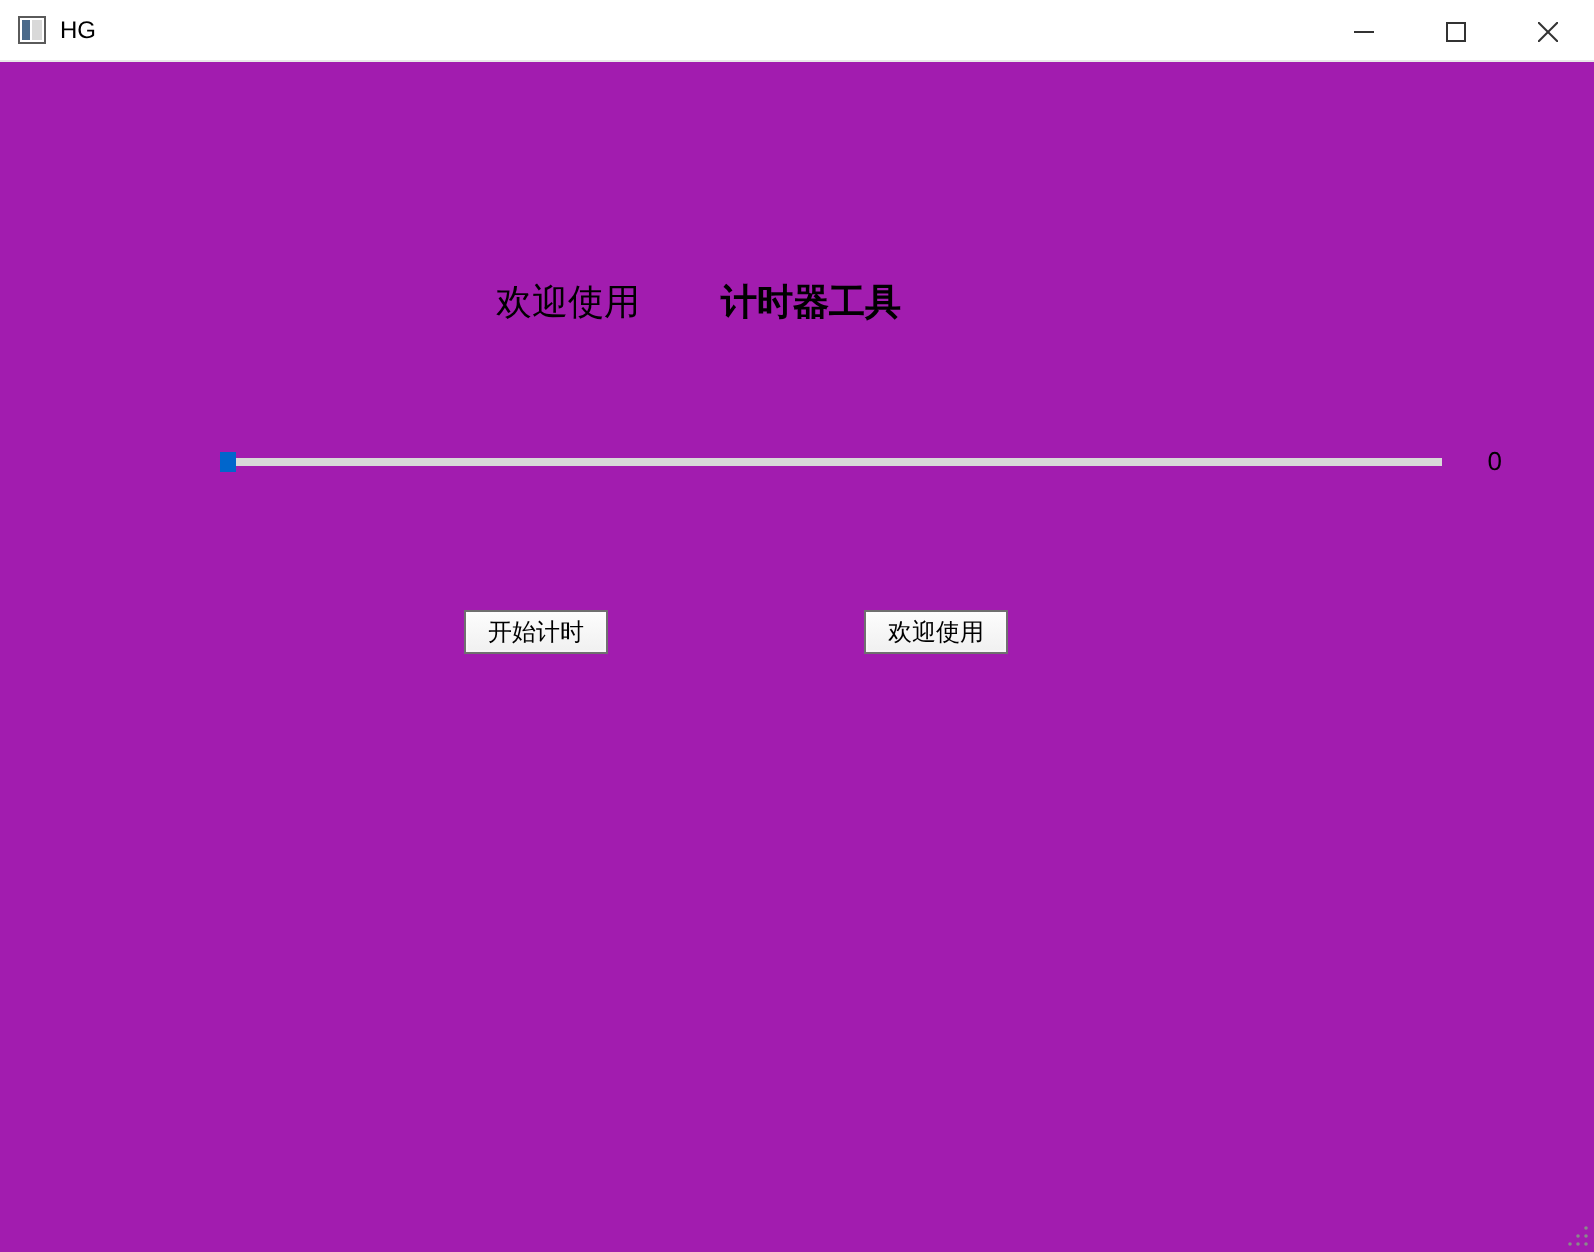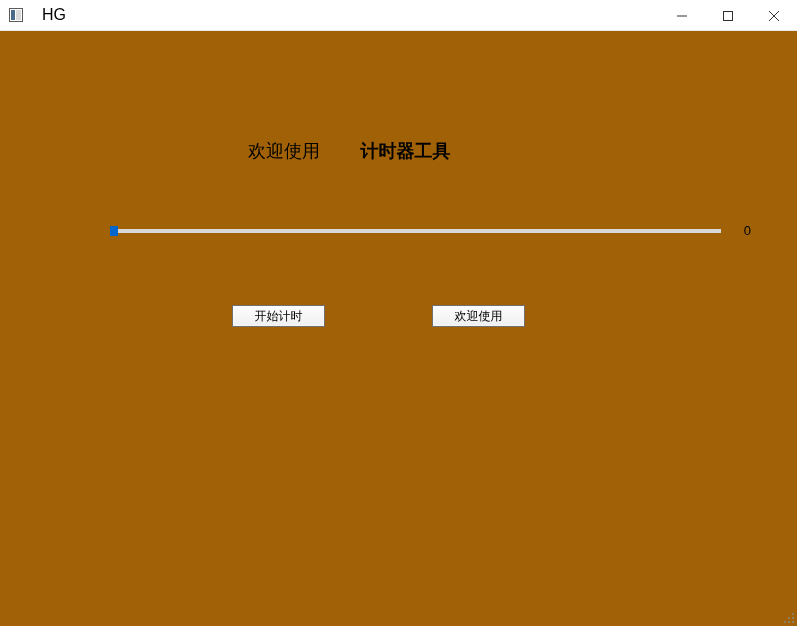--- a/index.html
+++ b/index.html
@@ -30,24 +30,23 @@
       margin-right: 6px;
       display: inline-flex;
       align-items: center;
       justify-content: center;
     }
     .titlebar-icon svg {
       width: 16px;
       height: 16px;
     }
     .titlebar-title {
-      font-size: 16px;
+      font-size: 12px;
       color: #000;
       font-family: "Segoe UI", "Microsoft YaHei", sans-serif;
-      margin-left: 12px;
     }
     .window-controls {
       position: absolute;
       right: 0;
       top: 0;
       height: 31px;
       display: flex;
     }
     .win-btn {
       width: 46px;
@@ -57,21 +56,21 @@
       justify-content: center;
       background: transparent;
       border: none;
       cursor: pointer;
       color: #555;
     }
     .win-btn svg { pointer-events: none; }
     .client-area {
       width: 100%;
       height: calc(626px - 31px);
-      background: #a16207;
+      background: #a21caf;
       position: relative;
       padding-left: 20px;
     }
     .heading {
       position: absolute;
       top: 108px;
       left: 0;
       width: 100%;
       text-align: left;
     }
@@ -124,21 +123,21 @@
       text-align: right;
     }
     .button-row {
       position: absolute;
       top: 274px;
       left: 0;
       width: 100%;
     }
     .qt-button {
       position: absolute;
-      width: 93px;
+      width: 72px;
       height: 22px;
       background: linear-gradient(#fdfdfd, #f0f0f0);
       border: 1px solid #707070;
       font-size: 12px;
       font-family: "Microsoft YaHei", "SimSun", sans-serif;
       color: #000;
       cursor: pointer;
       text-align: center;
       line-height: 18px;
       padding: 0;

